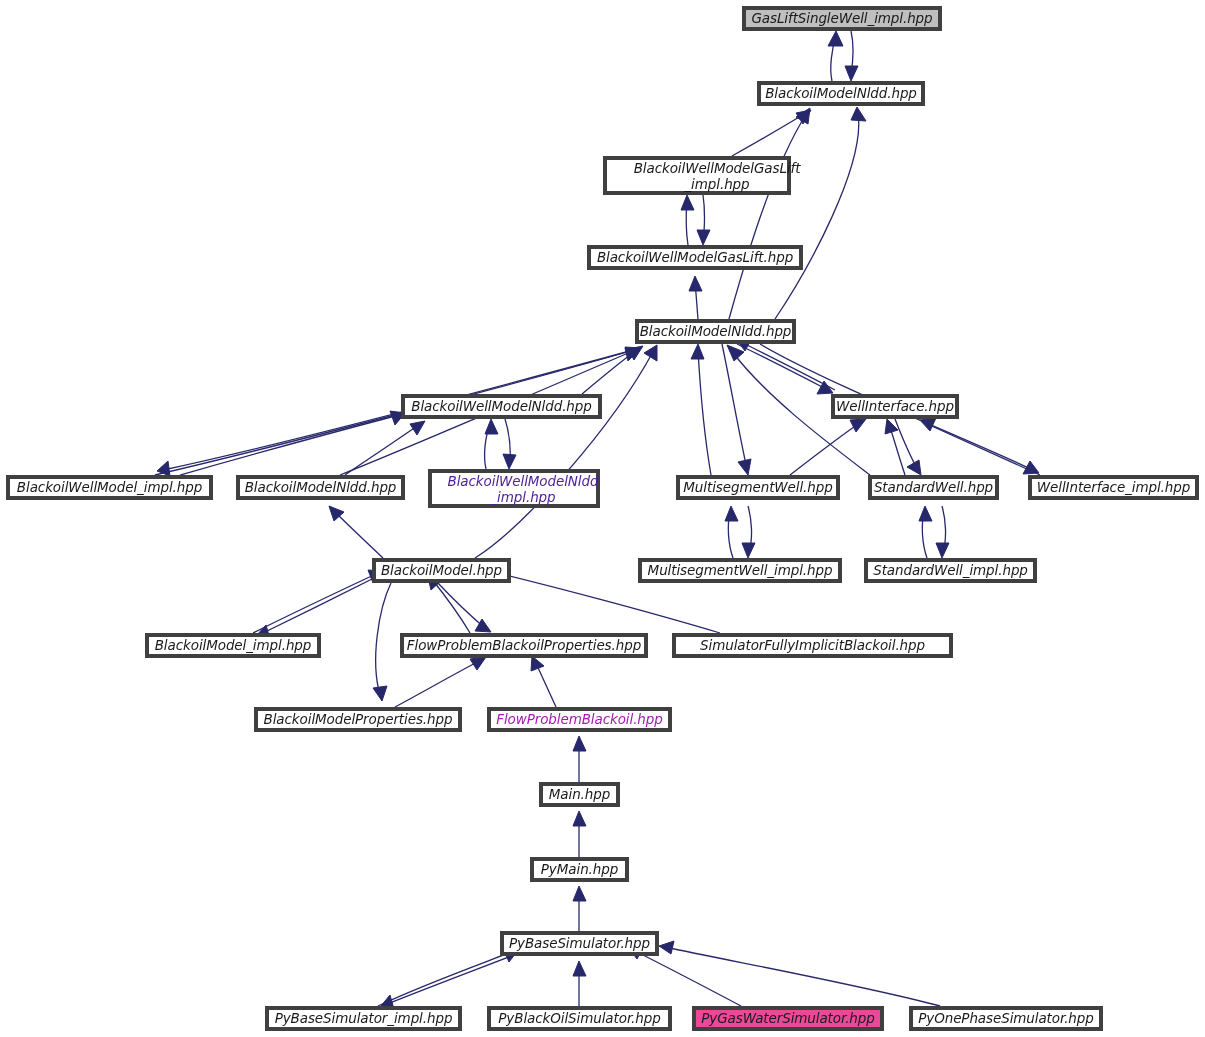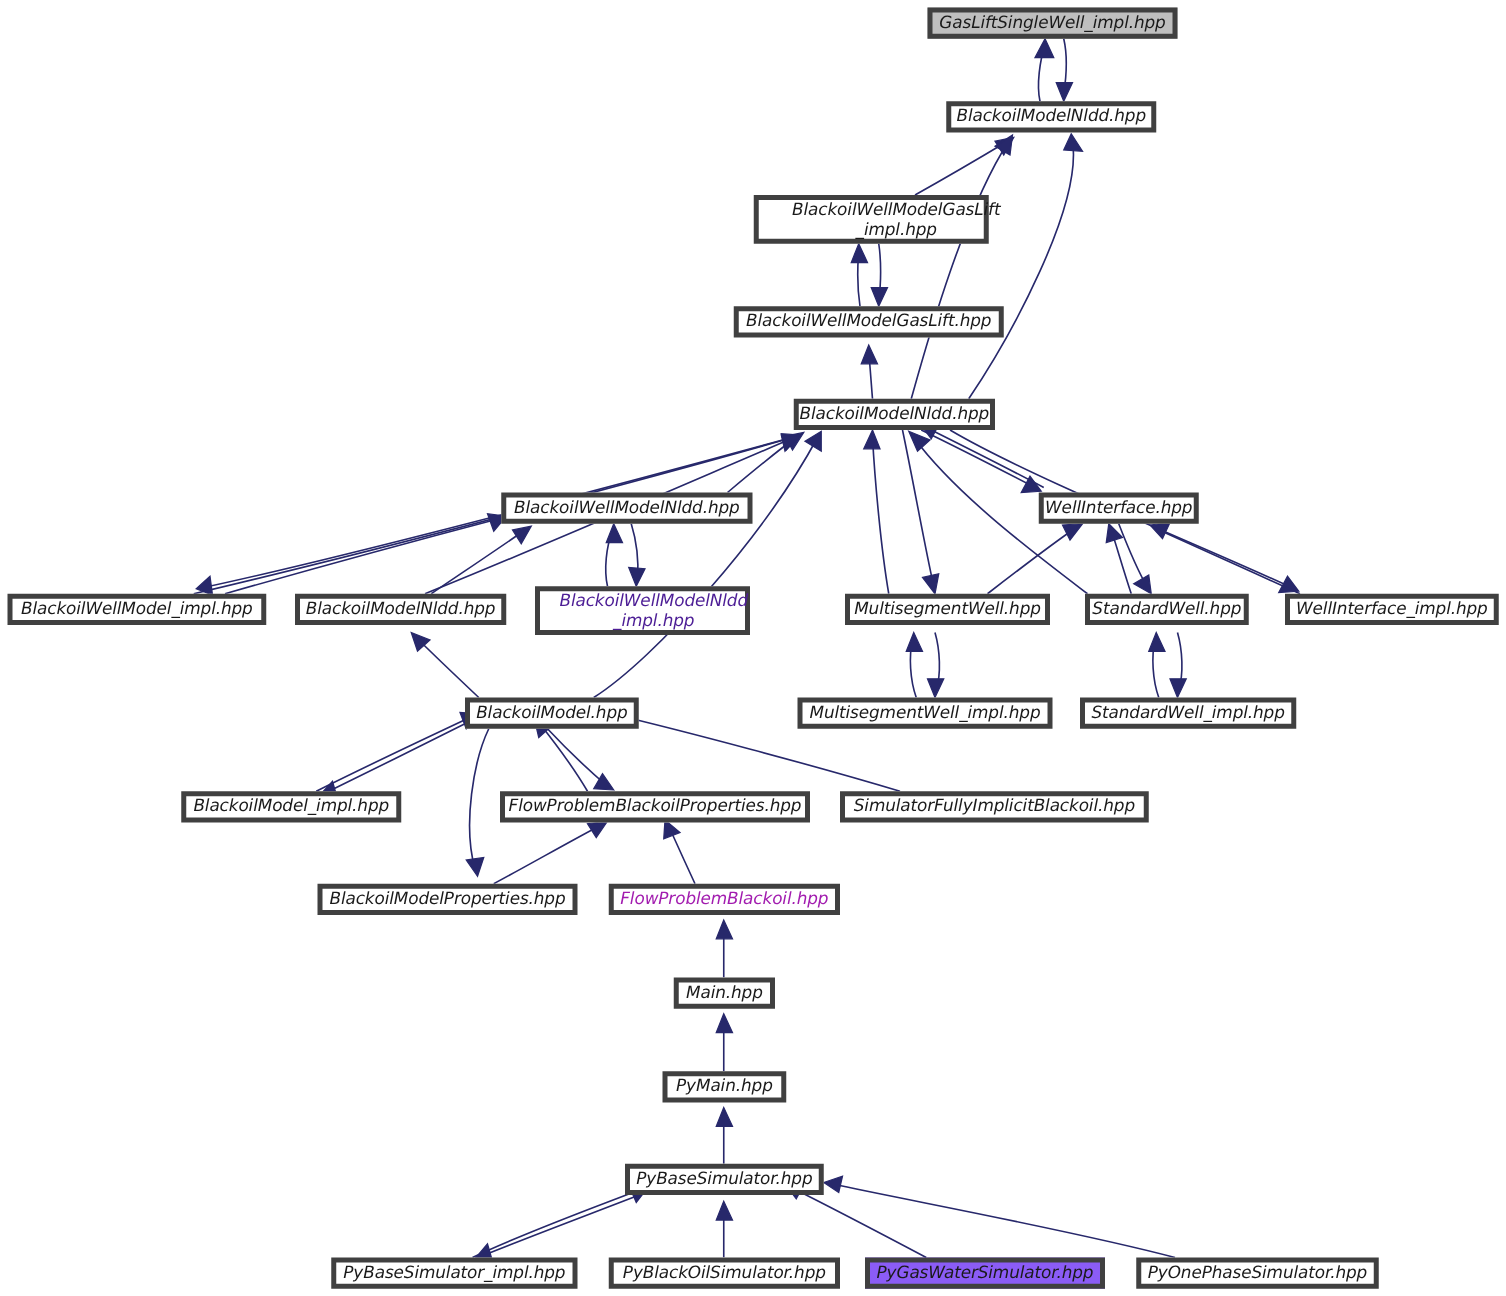--- a/index.html
+++ b/index.html
@@ -265,25 +265,25 @@
       <div class="gnode two-line" style="left: 428px; top: 469px; width: 172px; height: 39px; border-color: rgb(64, 64, 64); background: rgb(255, 255, 255); color: #4c1d95; padding-left: 18px;">BlackoilWellModelNldd
 _impl.hpp</div>
       <div class="gnode" style="left: 676px; top: 475px; width: 164px; height: 25px; border-color: rgb(64, 64, 64); background: rgb(255, 255, 255); color: rgb(26, 26, 26);">MultisegmentWell.hpp</div>
       <div class="gnode" style="left: 868px; top: 475px; width: 131px; height: 25px; border-color: rgb(64, 64, 64); background: rgb(255, 255, 255); color: rgb(26, 26, 26);">StandardWell.hpp</div>
       <div class="gnode" style="left: 1028px; top: 475px; width: 171px; height: 25px; border-color: rgb(64, 64, 64); background: rgb(255, 255, 255); color: rgb(26, 26, 26);">WellInterface_impl.hpp</div>
       <div class="gnode" style="left: 372px; top: 558px; width: 139px; height: 25px; border-color: rgb(64, 64, 64); background: rgb(255, 255, 255); color: rgb(26, 26, 26);">BlackoilModel.hpp</div>
       <div class="gnode" style="left: 638px; top: 558px; width: 204px; height: 25px; border-color: rgb(64, 64, 64); background: rgb(255, 255, 255); color: rgb(26, 26, 26);">MultisegmentWell_impl.hpp</div>
       <div class="gnode" style="left: 864px; top: 558px; width: 173px; height: 25px; border-color: rgb(64, 64, 64); background: rgb(255, 255, 255); color: rgb(26, 26, 26);">StandardWell_impl.hpp</div>
       <div class="gnode" style="left: 145px; top: 633px; width: 176px; height: 25px; border-color: rgb(64, 64, 64); background: rgb(255, 255, 255); color: rgb(26, 26, 26);">BlackoilModel_impl.hpp</div>
       <div class="gnode" style="left: 400px; top: 633px; width: 248px; height: 25px; border-color: rgb(64, 64, 64); background: rgb(255, 255, 255); color: rgb(26, 26, 26);">FlowProblemBlackoilProperties.hpp</div>
-      <div class="gnode" style="left: 672px; top: 633px; width: 247px; height: 25px; border-color: rgb(64, 64, 64); background: rgb(255, 255, 255); color: rgb(26, 26, 26);">SimulatorFullyImplicitBlackoil.hpp</div>
+      <div class="gnode" style="left: 672px; top: 633px; width: 281px; height: 25px; border-color: rgb(64, 64, 64); background: rgb(255, 255, 255); color: rgb(26, 26, 26);">SimulatorFullyImplicitBlackoil.hpp</div>
       <div class="gnode" style="left: 254px; top: 707px; width: 208px; height: 25px; border-color: rgb(64, 64, 64); background: rgb(255, 255, 255); color: rgb(26, 26, 26);">BlackoilModelProperties.hpp</div>
       <div class="gnode" style="left: 487px; top: 707px; width: 185px; height: 25px; border-color: rgb(64, 64, 64); background: rgb(255, 255, 255); color: #a21caf;">FlowProblemBlackoil.hpp</div>
       <div class="gnode" style="left: 539px; top: 782px; width: 81px; height: 25px; border-color: rgb(64, 64, 64); background: rgb(255, 255, 255); color: rgb(26, 26, 26);">Main.hpp</div>
       <div class="gnode" style="left: 530px; top: 857px; width: 99px; height: 25px; border-color: rgb(64, 64, 64); background: rgb(255, 255, 255); color: rgb(26, 26, 26);">PyMain.hpp</div>
       <div class="gnode" style="left: 500px; top: 931px; width: 159px; height: 25px; border-color: rgb(64, 64, 64); background: rgb(255, 255, 255); color: rgb(26, 26, 26);">PyBaseSimulator.hpp</div>
       <div class="gnode" style="left: 265px; top: 1006px; width: 197px; height: 25px; border-color: rgb(64, 64, 64); background: rgb(255, 255, 255); color: rgb(26, 26, 26);">PyBaseSimulator_impl.hpp</div>
       <div class="gnode" style="left: 487px; top: 1006px; width: 185px; height: 25px; border-color: rgb(64, 64, 64); background: rgb(255, 255, 255); color: rgb(26, 26, 26);">PyBlackOilSimulator.hpp</div>
-      <div class="gnode" style="left: 692px; top: 1006px; width: 192px; height: 25px; border-color: rgb(64, 64, 64); background: #8b5cf6; color: rgb(26, 26, 26);">PyGasWaterSimulator.hpp</div>
+      <div class="gnode" style="left: 692px; top: 1006px; width: 192px; height: 25px; border-color: rgb(64, 64, 64); background: #ec4899; color: rgb(26, 26, 26);">PyGasWaterSimulator.hpp</div>
       <div class="gnode" style="left: 909px; top: 1006px; width: 194px; height: 25px; border-color: rgb(64, 64, 64); background: rgb(255, 255, 255); color: rgb(26, 26, 26);">PyOnePhaseSimulator.hpp</div>
     </div>
 
 </div>
 
 </body></html>

